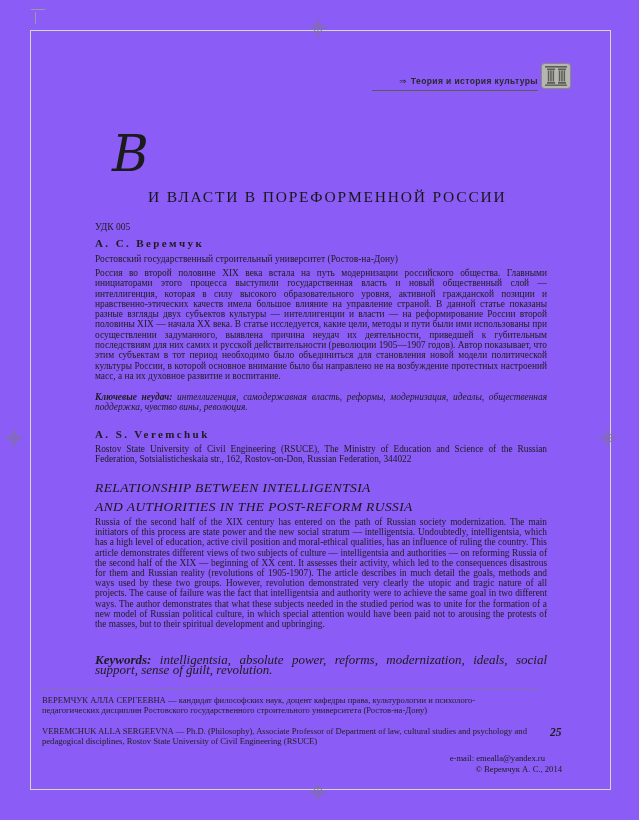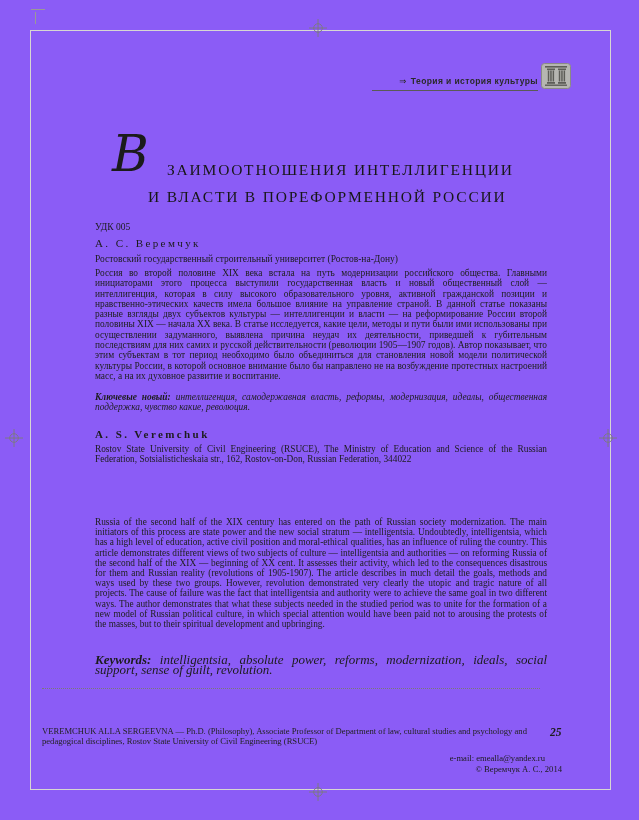--- a/index.html
+++ b/index.html
@@ -28,21 +28,21 @@
     font-family:"DejaVu Serif", serif; font-style:italic;
     font-size:50px; line-height:1; color:#1b1b1b; }
   .title-line1 { position:absolute; left:167px; top:161px; width:400px;
     font-size:15.5px; letter-spacing:1.8px; color:#171717; }
   .title-line2 { position:absolute; left:148px; top:188px; width:420px;
     font-size:15.5px; letter-spacing:1.8px; color:#171717; }
 
   
   .udc { position:absolute; left:95px; top:222px; font-size:9.5px; }
   .author-ru { position:absolute; left:95px; top:237px; font-size:11px;
-    font-weight:normal; letter-spacing:2.4px; }
+    font-weight:bold; letter-spacing:2.4px; }
   .affil-ru { position:absolute; left:95px; top:254px; font-size:9.5px; }
   .abstract-ru { position:absolute; left:95px; top:268px; width:452px;
     font-size:9.4px; line-height:10.3px; text-align:justify; color:#202020; }
   .keywords-ru { position:absolute; left:95px; top:392px; width:452px;
     font-size:9.4px; line-height:10.3px; text-align:justify; font-style:italic; }
   .kw-label { font-weight:bold; font-style:italic; }
 
   
   .author-en { position:absolute; left:95px; top:428px; font-size:11px;
     font-weight:bold; letter-spacing:2.4px; }
@@ -134,42 +134,46 @@
         <rect x="17.8" y="7.5" width="1.5" height="11"></rect>
         <rect x="20.2" y="7.5" width="1.5" height="11"></rect>
         <rect x="22.6" y="7.5" width="1.5" height="11"></rect>
         <rect x="17" y="19" width="8" height="1.8"></rect>
       </g>
       <rect x="4" y="21.5" width="22" height="1.4" fill="#5d5d57"></rect>
     </svg>
   </div>
 
   <div class="drop-cap">В</div>
-  <div class="title-line1">ЗАИМООТНОШЕНИЯ ИНТЕЛЛИГЕНЦИИ</div>
   <div class="title-line2">И ВЛАСТИ В ПОРЕФОРМЕННОЙ РОССИИ</div>
 
   <div class="udc">УДК 005</div>
   <div class="author-ru">А. С. Веремчук</div>
   <div class="affil-ru">Ростовский государственный строительный университет (Ростов-на-Дону)</div>
 
   <div class="abstract-ru">Россия во второй половине XIX века встала на путь модернизации российского общества. Главными инициаторами этого процесса выступили государственная власть и новый общественный слой — интеллигенция, которая в силу высокого образовательного уровня, активной гражданской позиции и нравственно-этических качеств имела большое влияние на управление страной. В данной статье показаны разные взгляды двух субъектов культуры — интеллигенции и власти — на реформирование России второй половины XIX — начала XX века. В статье исследуется, какие цели, методы и пути были ими использованы при осуществлении задуманного, выявлена причина неудач их деятельности, приведшей к губительным последствиям для них самих и русской действительности (революции 1905—1907 годов). Автор показывает, что этим субъектам в тот период необходимо было объединиться для становления новой модели политической культуры России, в которой основное внимание было бы направлено не на возбуждение протестных настроений масс, а на их духовное развитие и воспитание.</div>
   <div class="keywords-ru">
-    <span class="kw-label">Ключевые новый:</span>
-    <span>интеллигенция, самодержавная власть, реформы, модернизация, идеалы, общественная поддержка, чувство какие, революция.</span>
+    <span class="kw-label">Ключевые неудач:</span>
+    <span>интеллигенция, самодержавная власть, реформы, модернизация, идеалы, общественная поддержка, чувство вины, революция.</span>
   </div>
 
   <div class="author-en">A. S. Veremchuk</div>
   <div class="affil-en">Rostov State University of Civil Engineering (RSUCE), The Ministry of Education and Science of the Russian Federation, Sotsialisticheskaia str., 162, Rostov-on-Don, Russian Federation, 344022</div>
 
+  <div class="title-en">
+    <div>RELATIONSHIP BETWEEN INTELLIGENTSIA</div>
+    <div>AND AUTHORITIES IN THE POST-REFORM RUSSIA</div>
+  </div>
 
   <div class="abstract-en">Russia of the second half of the XIX century has entered on the path of Russian society modernization. The main initiators of this process are state power and the new social stratum — intelligentsia. Undoubtedly, intelligentsia, which has a high level of education, active civil position and moral-ethical qualities, has an influence of ruling the country. This article demonstrates different views of two subjects of culture — intelligentsia and authorities — on reforming Russia of the second half of the XIX — beginning of XX cent. It assesses their activity, which led to the consequences disastrous for them and Russian reality (revolutions of 1905-1907). The article describes in much detail the goals, methods and ways used by these two groups. However, revolution demonstrated very clearly the utopic and tragic nature of all projects. The cause of failure was the fact that intelligentsia and authority were to achieve the same goal in two different ways. The author demonstrates that what these subjects needed in the studied period was to unite for the formation of a new model of Russian political culture, in which special attention would have been paid not to arousing the protests of the masses, but to their spiritual development and upbringing.</div>
   <div class="keywords-en">
     <span class="kw-label">Keywords:</span>
     <span>intelligentsia, absolute power, reforms, modernization, ideals, social support, sense of guilt, revolution.</span>
   </div>
 
   <div class="dotted-sep"></div>
+  <div class="bio-ru">ВЕРЕМЧУК АЛЛА СЕРГЕЕВНА — кандидат философских наук, доцент кафедры права, культурологии и психолого-педагогических дисциплин Ростовского государственного строительного университета (Ростов-на-Дону)</div>
   <div class="bio-en">VEREMCHUK ALLA SERGEEVNA — Ph.D. (Philosophy), Associate Professor of Department of law, cultural studies and psychology and pedagogical disciplines, Rostov State University of Civil Engineering (RSUCE)</div>
   <div class="page-number">25</div>
   <div class="email-line">e-mail: emealla@yandex.ru</div>
   <div class="copyright-line">© Веремчук А. С., 2014</div>
 
 </div>
 
 </body></html>

